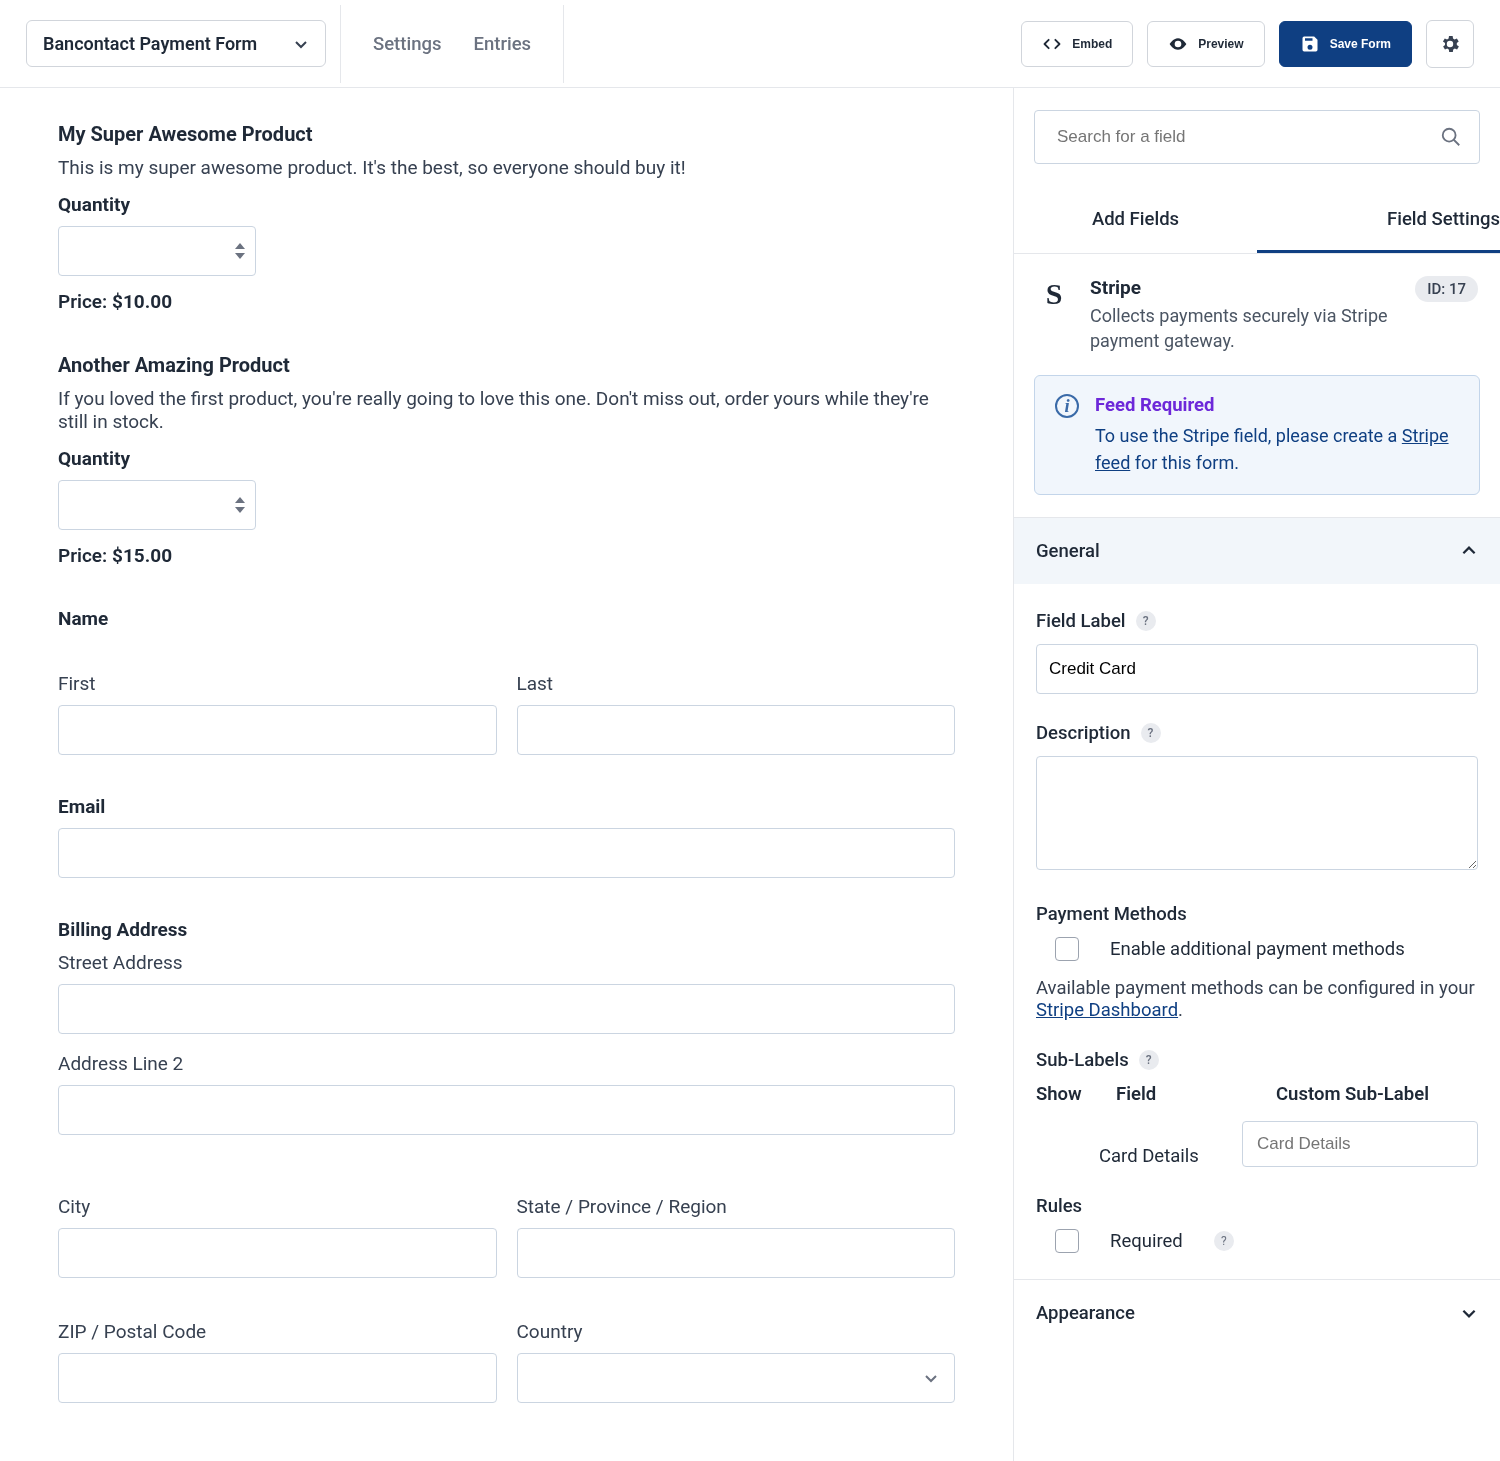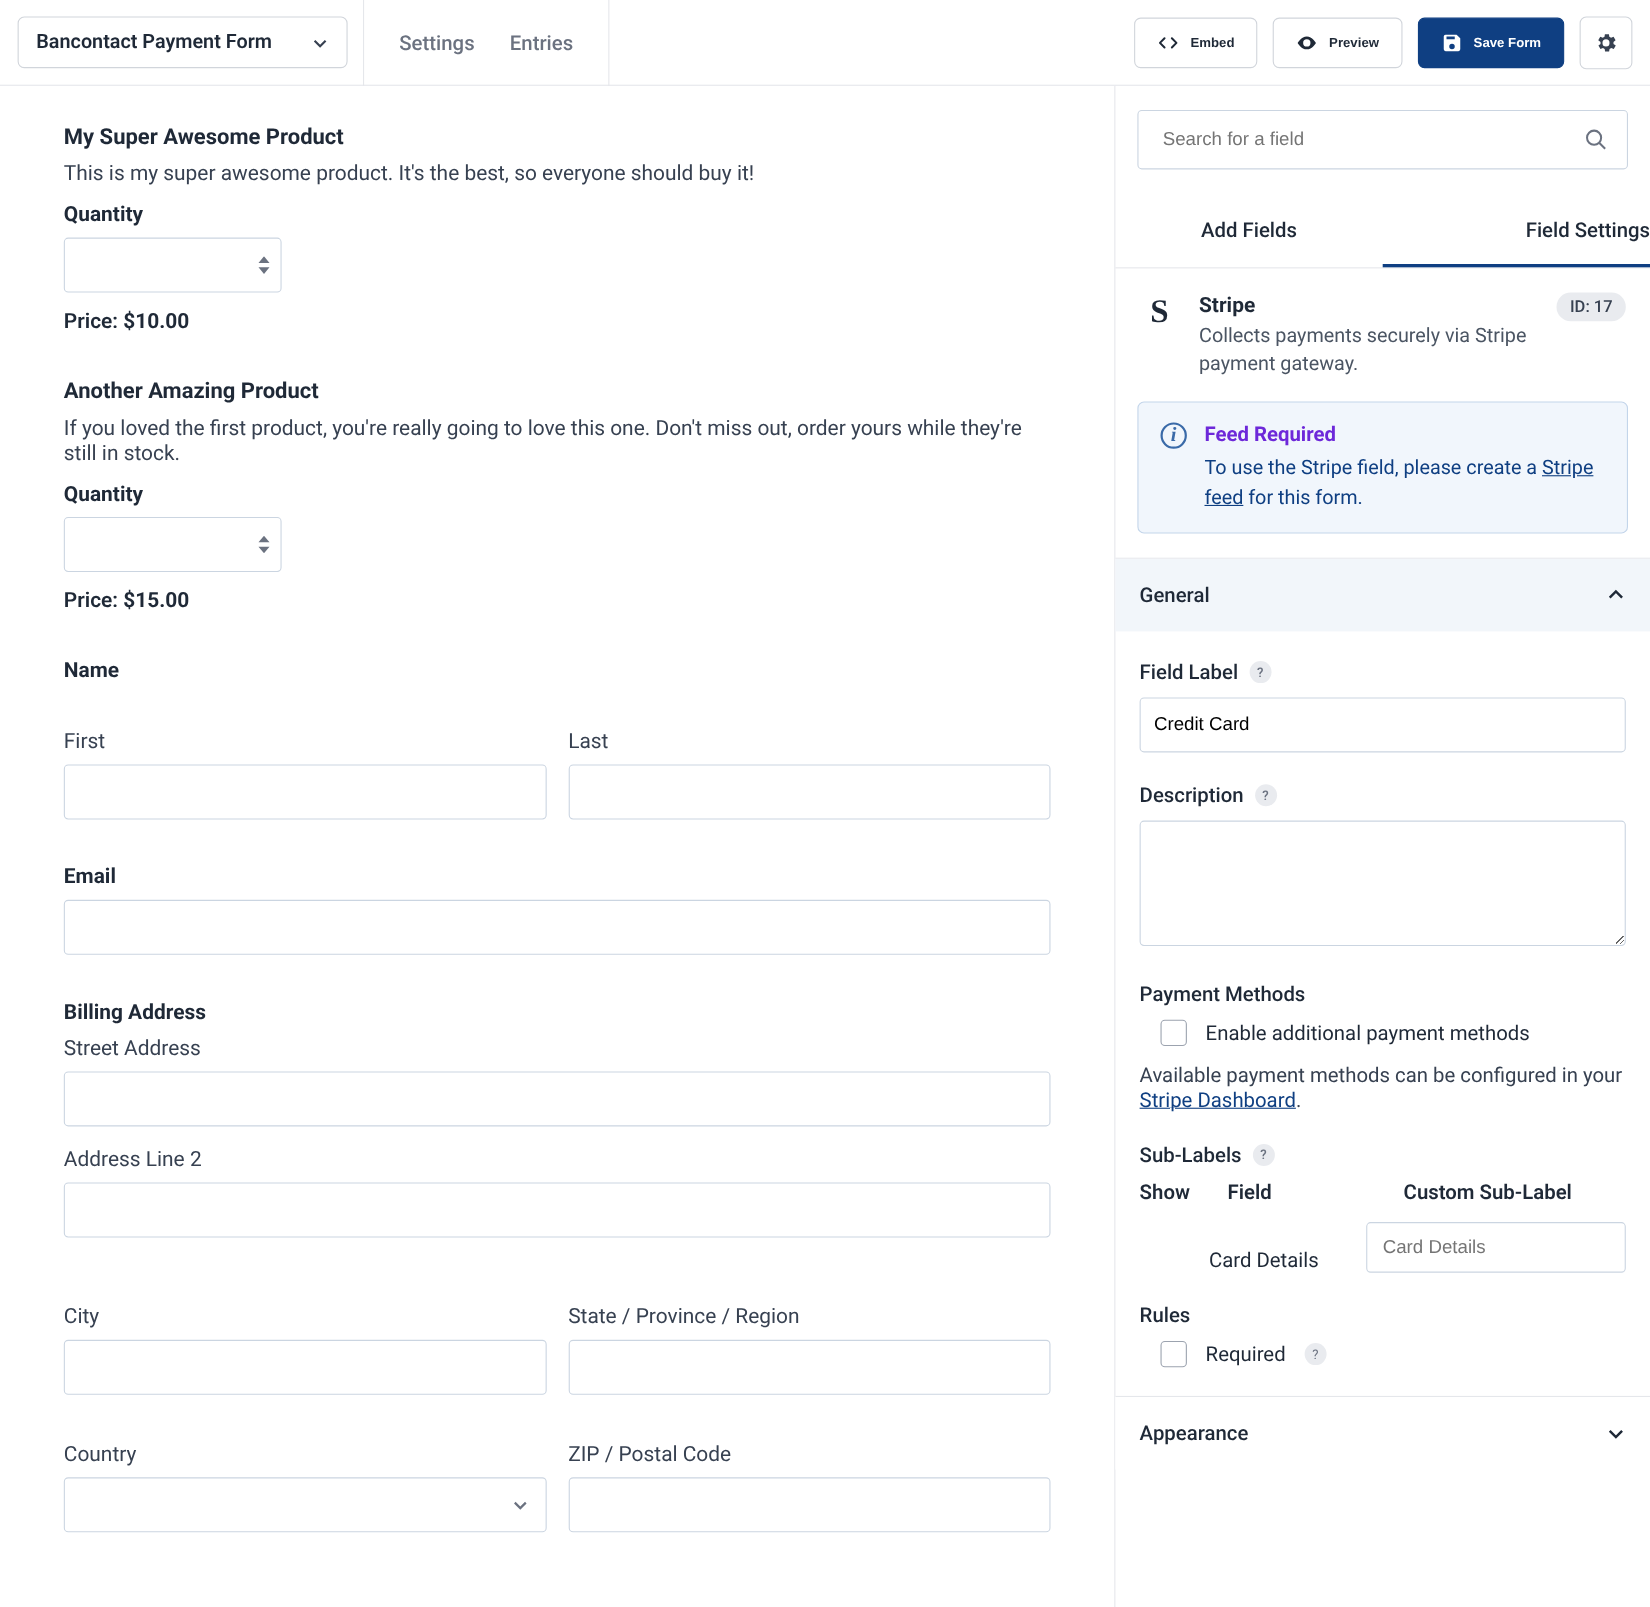--- a/index.html
+++ b/index.html
@@ -1,17 +1,17 @@
 <!DOCTYPE html>
 <html><head>
 <meta charset="utf-8">
 <style>
 * { box-sizing: border-box; margin: 0; padding: 0; }
 body { font-family: -apple-system, BlinkMacSystemFont, "Segoe UI", Roboto, sans-serif; color: #1f2937; background: #fff; font-size: 18.5px; }
-.topbar { display: flex; align-items: center; border-bottom: 1px solid #e5e7eb; height: 78px; padding: 0 16px; gap: 14px; }
+.topbar { display: flex; align-items: center; border-bottom: 1px solid #e5e7eb; height: 88px; padding: 0 26px; gap: 14px; }
 .form-selector { display: flex; align-items: center; justify-content: space-between; border: 1px solid #d1d5db; border-radius: 6px; padding: 12px 16px; width: 300px; cursor: pointer; font-weight: 600; font-size: 18px; }
 .vline { width: 1px; height: 78px; background: #e5e7eb; }
 .navlinks { display: flex; gap: 32px; padding: 0 18px; }
 .navlink { color: #6b7280; font-weight: 500; cursor: pointer; }
 .spacer { flex: 1; }
 .btn { display: inline-flex; align-items: center; gap: 10px; border: 1px solid #d1d5db; background: #fff; border-radius: 6px; padding: 12px 20px; font-weight: 600; font-size: 12px; cursor: pointer; color: #1f2937; }
 .btn-primary { background: #0f3f82; color: #fff; border-color: #0f3f82; }
 .btn-icon { width: 20px; height: 20px; display: inline-flex; align-items: center; justify-content: center; }
 .iconbtn { width: 48px; height: 48px; display: inline-flex; align-items: center; justify-content: center; border: 1px solid #d1d5db; border-radius: 6px; cursor: pointer; background: #fff; }
 .main { display: flex; }
@@ -50,21 +50,21 @@
 .notice-title { font-weight: 700; color: #6d28d9; margin-bottom: 6px; }
 .notice-body { color: #0f3f82; font-size: 18px; line-height: 1.5; }
 .link { color: #0f3f82; text-decoration: underline; cursor: pointer; }
 .accordion { border-top: 1px solid #e5e7eb; }
 .accordion-head { display: flex; align-items: center; justify-content: space-between; padding: 22px 22px; background: #f2f6fa; cursor: pointer; font-weight: 500; }
 .accordion-head.collapsed { background: #fff; border-top: 1px solid #e5e7eb; }
 .accordion-body { padding: 26px 22px; }
 .setting-label { font-weight: 500; margin-bottom: 12px; display: flex; align-items: center; gap: 10px; }
 .help { width: 20px; height: 20px; border-radius: 50%; background: #e9ebef; color: #6b7280; font-size: 12px; display: inline-flex; align-items: center; justify-content: center; cursor: pointer; }
 .setting-group { margin-bottom: 28px; }
-.checkbox-row { display: flex; align-items: center; gap: 17px; padding-left: 19px; }
+.checkbox-row { display: flex; align-items: center; gap: 31px; padding-left: 19px; }
 .checkbox { width: 24px; height: 24px; border: 1.5px solid #9ca3af; border-radius: 4px; cursor: pointer; flex-shrink: 0; }
 .sublabel-grid { display: flex; gap: 20px; align-items: center; }
 .sublabel-col-show { width: 60px; font-weight: 600; }
 .sublabel-col-field { width: 140px; font-weight: 600; }
 .sublabel-col-custom { flex: 1; font-weight: 600; }
 .sublabel-row { display: flex; gap: 3px; align-items: flex-end; margin-top: 16px; }
 .sublabel-row .c1 { width: 60px; }
 .sublabel-row .c2 { width: 140px; }
 .sublabel-row .c3 { flex: 1; }
 .sublabel-input { width: 100%; border: 1px solid #cbd5e1; border-radius: 4px; padding: 12px 14px; font-size: 17px; }
@@ -196,34 +196,34 @@
           <div class="sublabel">City</div>
           <input class="input" style="">
         </div>
         <div class="col">
           <div class="sublabel">State / Province / Region</div>
           <input class="input" style="">
         </div>
       </div>
       <div class="row2">
         <div class="col">
+          <div class="sublabel">ZIP / Postal Code</div>
+          <input class="input" style="">
+        </div>
+        <div class="col">
           <div class="sublabel">Country</div>
           <div class="select-wrap">
             <input class="input" style="">
             <span class="select-caret">
               <svg viewBox="0 0 16 16" width="16" height="16" fill="none" stroke="#6b7280" stroke-width="2">
                   <path d="M3 6l5 5 5-5"></path>
                 </svg>
             </span>
           </div>
         </div>
-        <div class="col">
-          <div class="sublabel">ZIP / Postal Code</div>
-          <input class="input" style="">
-        </div>
       </div>
     </div>
 
   </div>
 
   <div class="sidebar">
     <div class="search-wrap">
       <div class="search">
         <input class="input" placeholder="Search for a field" style="">
         <span class="search-icon">

